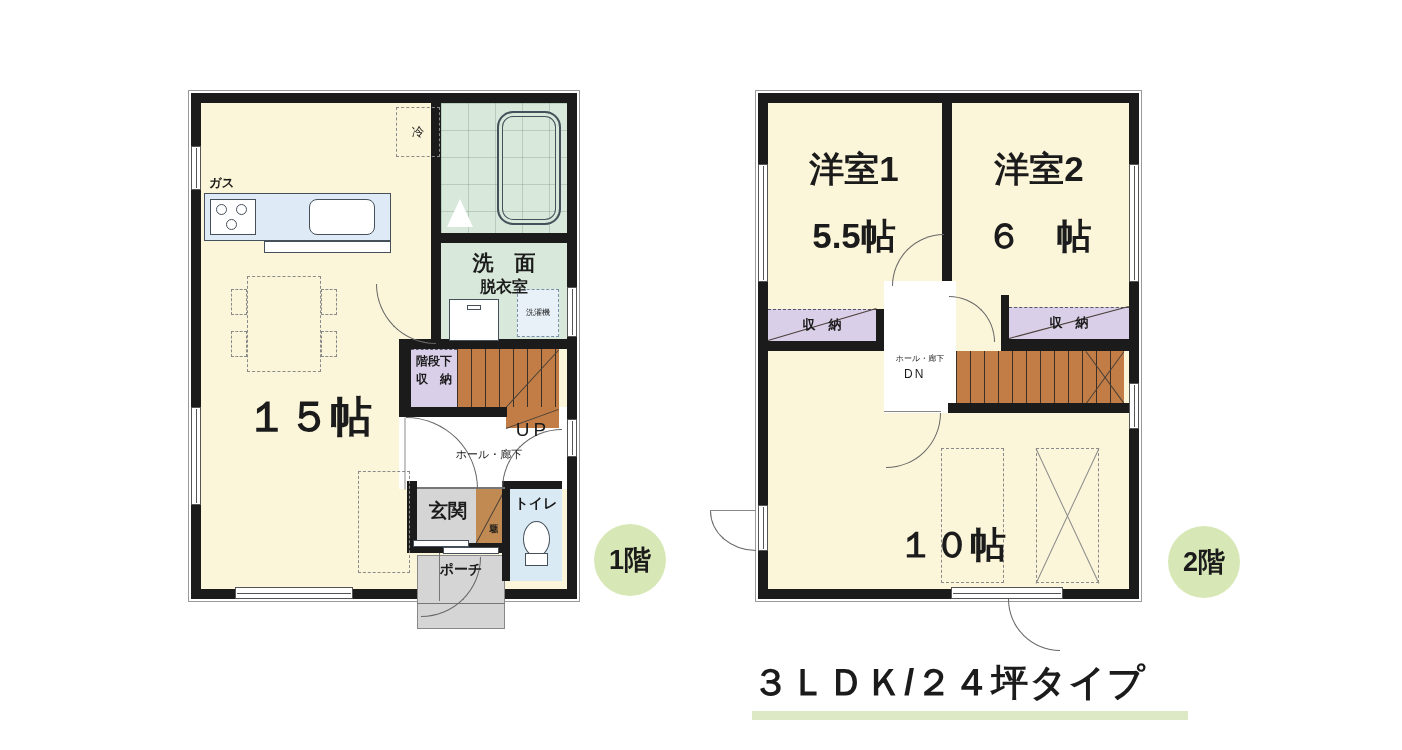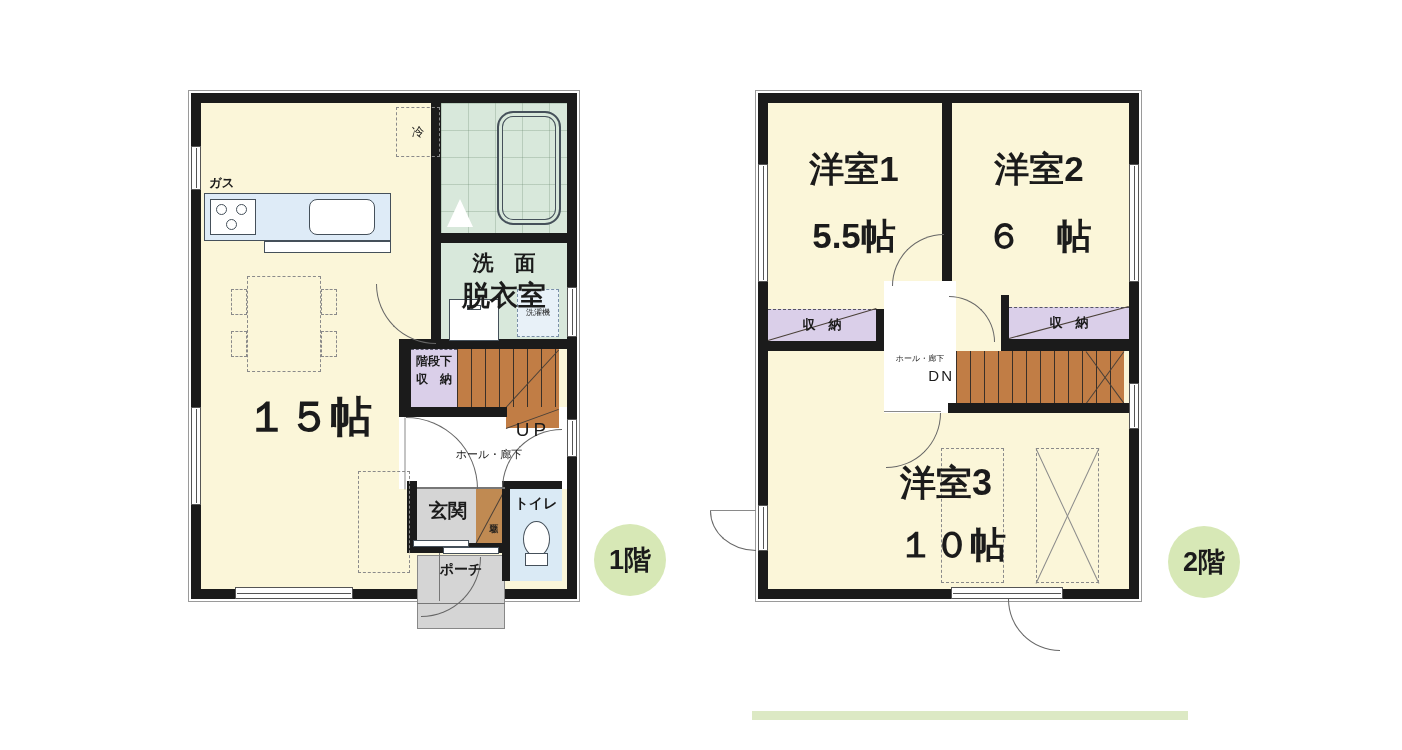--- a/index.html
+++ b/index.html
@@ -119,21 +119,21 @@
 
     <div class="win win-v" style="left:2px;top:55px;width:10px;height:44px;"></div>
     <div class="win win-v" style="left:2px;top:316px;width:10px;height:98px;"></div>
     <div class="win win-h" style="left:46px;top:496px;width:118px;height:12px;"></div>
     <div class="win win-v" style="left:378px;top:196px;width:10px;height:50px;"></div>
     <div class="win win-v" style="left:378px;top:328px;width:10px;height:38px;"></div>
 
     <div class="lbl b" style="left:20px;top:84px;width:44px;font-size:12.5px;text-align:left;">ガス</div>
     <div class="lbl" style="left:207px;top:16px;width:44px;height:50px;line-height:50px;font-size:12.5px;">冷</div>
     <div class="lbl b" style="left:252px;top:158px;width:126px;font-size:21px;">洗　面</div>
-    <div class="lbl b" style="left:252px;top:186px;width:126px;font-size:28px;">脱衣室</div>
+    <div class="lbl b" style="left:252px;top:186px;width:126px;font-size:16px;">脱衣室</div>
     <div class="lbl" style="left:328px;top:216px;width:42px;font-size:8px;">洗濯機</div>
     <div class="lbl b" style="left:30px;top:298px;width:180px;font-size:42px;">１５帖</div>
     <div class="lbl b" style="left:222px;top:262px;width:46px;font-size:12px;">階段下</div>
     <div class="lbl b" style="left:222px;top:280px;width:46px;font-size:12px;">収　納</div>
     <div class="lbl" style="left:318px;top:328px;width:52px;font-size:19px;letter-spacing:4px;">UP</div>
     <div class="lbl" style="left:238px;top:356px;width:124px;font-size:11px;">ホール・廊下</div>
     <div class="lbl b" style="left:230px;top:407px;width:58px;font-size:19px;">玄関</div>
     <div class="lbl" style="left:291px;top:402px;width:20px;height:48px;font-size:9px;writing-mode:vertical-rl;">下駄箱</div>
     <div class="lbl b" style="left:324px;top:404px;width:46px;font-size:14px;">トイレ</div>
     <div class="lbl b" style="left:234px;top:470px;width:76px;font-size:14px;">ポーチ</div>
@@ -178,23 +178,23 @@
     <div class="win win-v" style="left:2px;top:414px;width:10px;height:46px;"></div>
     <div class="win win-h" style="left:195px;top:496px;width:112px;height:12px;"></div>
 
     <div class="lbl b" style="left:16px;top:55px;width:164px;font-size:35px;">洋室1</div>
     <div class="lbl b" style="left:16px;top:122px;width:164px;font-size:35px;">5.5帖</div>
     <div class="lbl b" style="left:198px;top:55px;width:170px;font-size:35px;">洋室2</div>
     <div class="lbl b" style="left:198px;top:122px;width:170px;font-size:35px;">６　帖</div>
     <div class="lbl b" style="left:12px;top:218px;width:108px;height:32px;line-height:32px;font-size:13px;">収　納</div>
     <div class="lbl b" style="left:253px;top:216px;width:120px;height:32px;line-height:32px;font-size:13px;">収　納</div>
     <div class="lbl" style="left:126px;top:262px;width:76px;font-size:8px;">ホール・廊下</div>
-    <div class="lbl" style="left:148px;top:276px;width:50px;font-size:15px;letter-spacing:2px;text-align:right;">DN</div>
-    <div class="lbl b" style="left:100px;top:368px;width:180px;font-size:36px;">洋室3</div>
+    <div class="lbl" style="left:148px;top:276px;width:50px;font-size:12px;letter-spacing:2px;text-align:left;">DN</div>
     <div class="lbl b" style="left:106px;top:430px;width:180px;font-size:36px;">１０帖</div>
   </div>
 
   <div class="badge" style="left:594px;top:524px;">1階</div>
   <div class="badge" style="left:1168px;top:526px;">2階</div>
 
+  <div class="lbl b" style="left:752px;top:658px;width:440px;font-size:37px;letter-spacing:1px;text-align:left;">３ＬＤＫ/２４坪タイプ</div>
   <div class="caption-bar" style="left:752px;top:711px;width:436px;height:9px;"></div>
 
 </div>
 
 </body></html>

